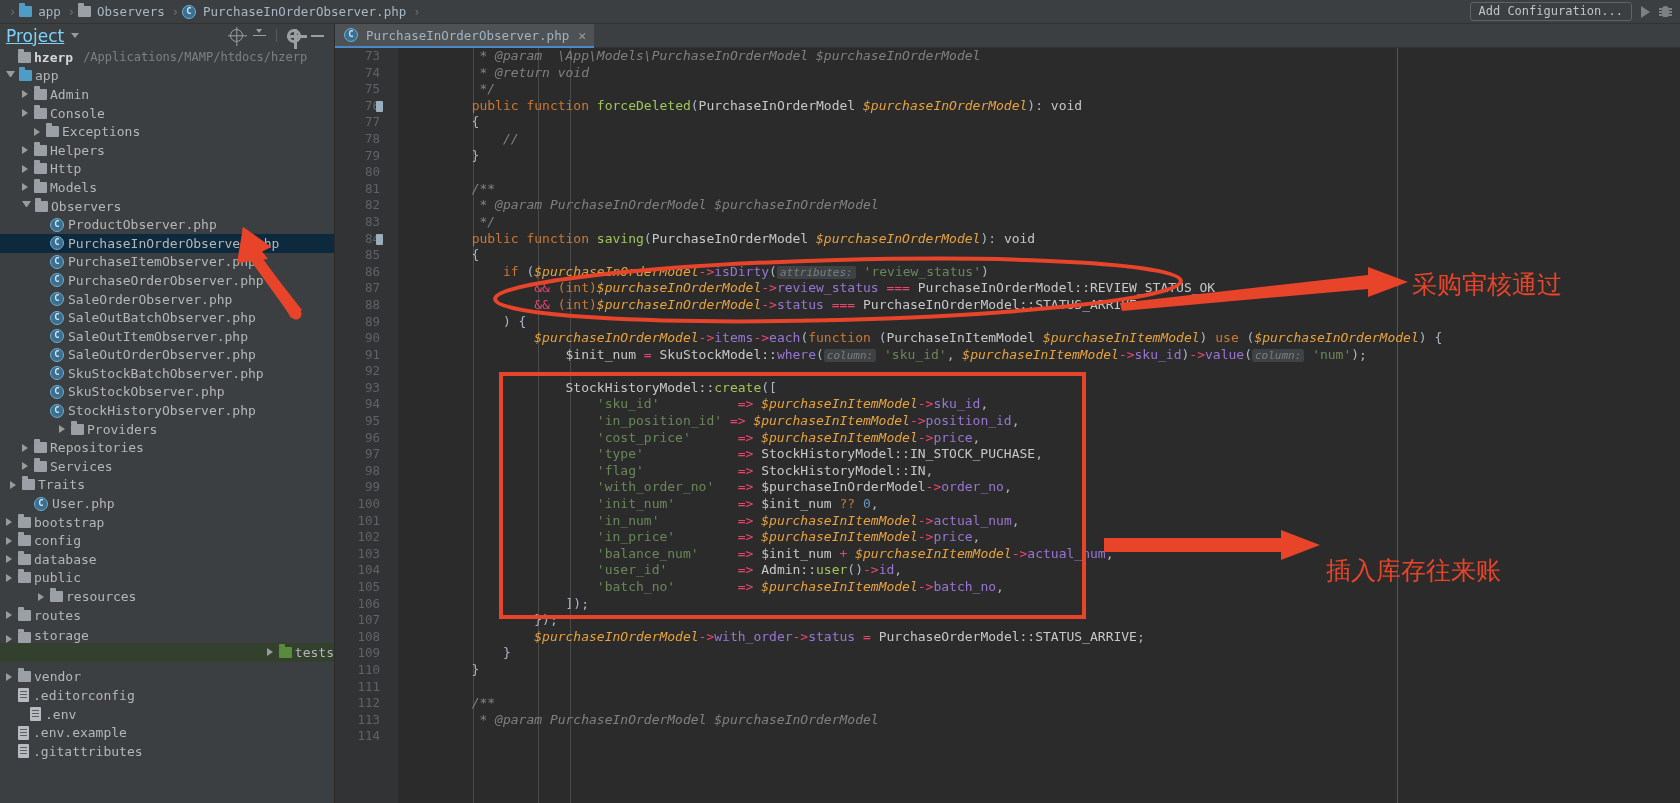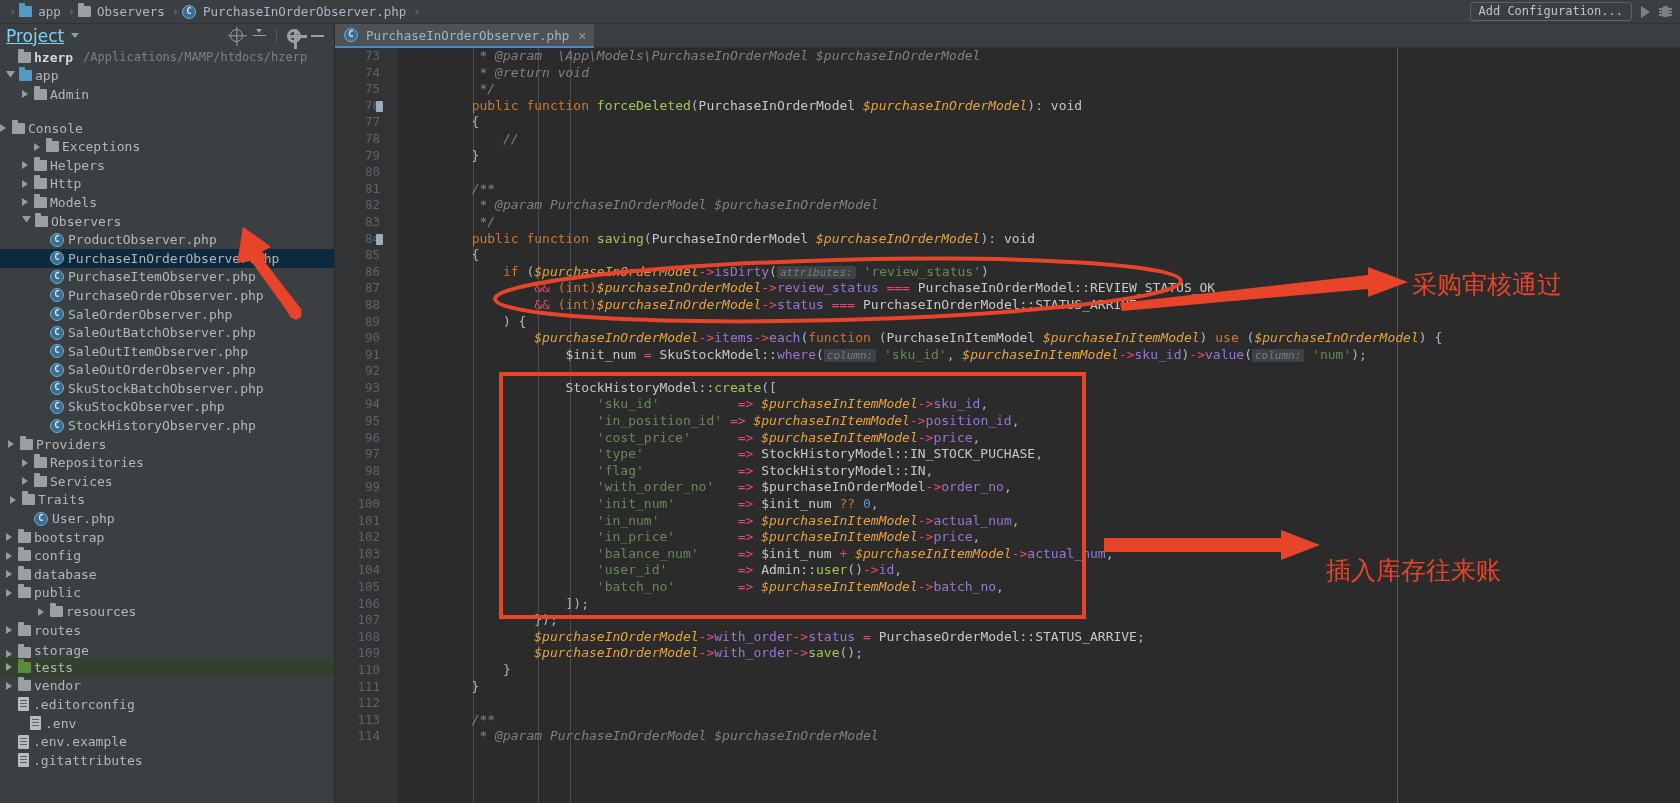--- a/index.html
+++ b/index.html
@@ -189,21 +189,21 @@
           <div class="trow" style="padding-left: 6px;">
             <span class="arrow open"></span>
             <span class="folder-ic blue"></span>
             <span class="tlabel">app</span>
           </div>
           <div class="trow" style="padding-left: 22px;">
             <span class="arrow "></span>
             <span class="folder-ic"></span>
             <span class="tlabel">Admin</span>
           </div>
-          <div class="trow" style=" margin-top: 15px;">
+          <div class="trow" style="padding-left: 22px;">
             <span class="arrow "></span>
             <span class="folder-ic"></span>
             <span class="tlabel">Console</span>
           </div>
           <div class="trow" style="padding-left: 34px;">
             <span class="arrow "></span>
             <span class="folder-ic"></span>
             <span class="tlabel">Exceptions</span>
           </div>
           <div class="trow" style="padding-left: 22px;">
@@ -274,21 +274,21 @@
           <div class="trow" style="padding-left: 38px;">
             <span class="arrow none" style="margin-right: 12px;"></span>
             <span class="class-ic">C</span>
             <span class="tlabel">SkuStockObserver.php</span>
           </div>
           <div class="trow" style="padding-left: 38px;">
             <span class="arrow none" style="margin-right: 12px;"></span>
             <span class="class-ic">C</span>
             <span class="tlabel">StockHistoryObserver.php</span>
           </div>
-          <div class="trow" style="padding-left: 8px;">
+          <div class="trow" style="padding-left: 31px; margin-left: 28px;">
             <span class="arrow "></span>
             <span class="folder-ic"></span>
             <span class="tlabel">Providers</span>
           </div>
           <div class="trow" style="padding-left: 22px;">
             <span class="arrow "></span>
             <span class="folder-ic"></span>
             <span class="tlabel">Repositories</span>
           </div>
           <div class="trow" style="padding-left: 22px;">
@@ -334,26 +334,26 @@
           <div class="trow" style="padding-left: 6px;">
             <span class="arrow "></span>
             <span class="folder-ic"></span>
             <span class="tlabel">routes</span>
           </div>
           <div class="trow" style="padding-left: 6px; align-items: flex-end;">
             <span class="arrow "></span>
             <span class="folder-ic"></span>
             <span class="tlabel">storage</span>
           </div>
-          <div class="trow greenrow" style="padding-left: 6px;">
+          <div class="trow greenrow" style="padding-left: 6px; justify-content: flex-end;">
             <span class="arrow "></span>
             <span class="folder-ic green"></span>
             <span class="tlabel">tests</span>
           </div>
-          <div class="trow" style="padding-left: 6px;">
+          <div class="trow" style="padding-left: 6px; margin-top: 6px;">
             <span class="arrow "></span>
             <span class="folder-ic"></span>
             <span class="tlabel">vendor</span>
           </div>
           <div class="trow" style="padding-left: 6px;">
             <span class="arrow none" style="margin-right: 12px;"></span>
             <span class="file-ic"></span>
             <span class="tlabel">.editorconfig</span>
           </div>
           <div class="trow" style="padding-left: 18px;">
@@ -467,21 +467,20 @@
               <div class="cl">                        <span class="str">'with_order_no'</span>   <span class="kw2">=&gt;</span> <span class="txt">$purchaseInOrderModel</span><span class="arw">-&gt;</span><span class="prop">order_no</span>,</div>
               <div class="cl">                        <span class="str">'init_num'</span>        <span class="kw2">=&gt;</span> <span class="txt">$init_num</span> <span class="kw">??</span> <span class="num">0</span>,</div>
               <div class="cl">                        <span class="str">'in_num'</span>          <span class="kw2">=&gt;</span> <span class="var">$purchaseInItemModel</span><span class="arw">-&gt;</span><span class="prop">actual_num</span>,</div>
               <div class="cl">                        <span class="str">'in_price'</span>        <span class="kw2">=&gt;</span> <span class="var">$purchaseInItemModel</span><span class="arw">-&gt;</span><span class="prop">price</span>,</div>
               <div class="cl">                        <span class="str">'balance_num'</span>     <span class="kw2">=&gt;</span> <span class="txt">$init_num</span> <span class="kw2">+</span> <span class="var">$purchaseInItemModel</span><span class="arw">-&gt;</span><span class="prop">actual_num</span>,</div>
               <div class="cl">                        <span class="str">'user_id'</span>         <span class="kw2">=&gt;</span> <span class="txt">Admin::</span><span class="fn">user</span>()<span class="arw">-&gt;</span><span class="prop">id</span>,</div>
               <div class="cl">                        <span class="str">'batch_no'</span>        <span class="kw2">=&gt;</span> <span class="var">$purchaseInItemModel</span><span class="arw">-&gt;</span><span class="prop">batch_no</span>,</div>
               <div class="cl">                    ]);</div>
               <div class="cl">                });</div>
               <div class="cl">                <span class="var">$purchaseInOrderModel</span><span class="arw">-&gt;</span><span class="prop">with_order</span><span class="arw">-&gt;</span><span class="prop">status</span> <span class="kw2">=</span> <span class="txt">PurchaseOrderModel::STATUS_ARRIVE</span>;</div>
-              <div class="cl">                <span class="var">$purchaseInOrderModel</span><span class="arw">-&gt;</span><span class="prop">with_order</span><span class="arw">-&gt;</span><span class="fn">save</span>();</div>
               <div class="cl">            }</div>
               <div class="cl">        }</div>
               <div class="cl">&nbsp;</div>
               <div class="cl">        <span class="cmt">/**</span></div>
               <div class="cl">         <span class="cmt">* @param PurchaseInOrderModel $purchaseInOrderModel</span></div>
             </div>
         </div>
       </div>
     </div>
   </div>

